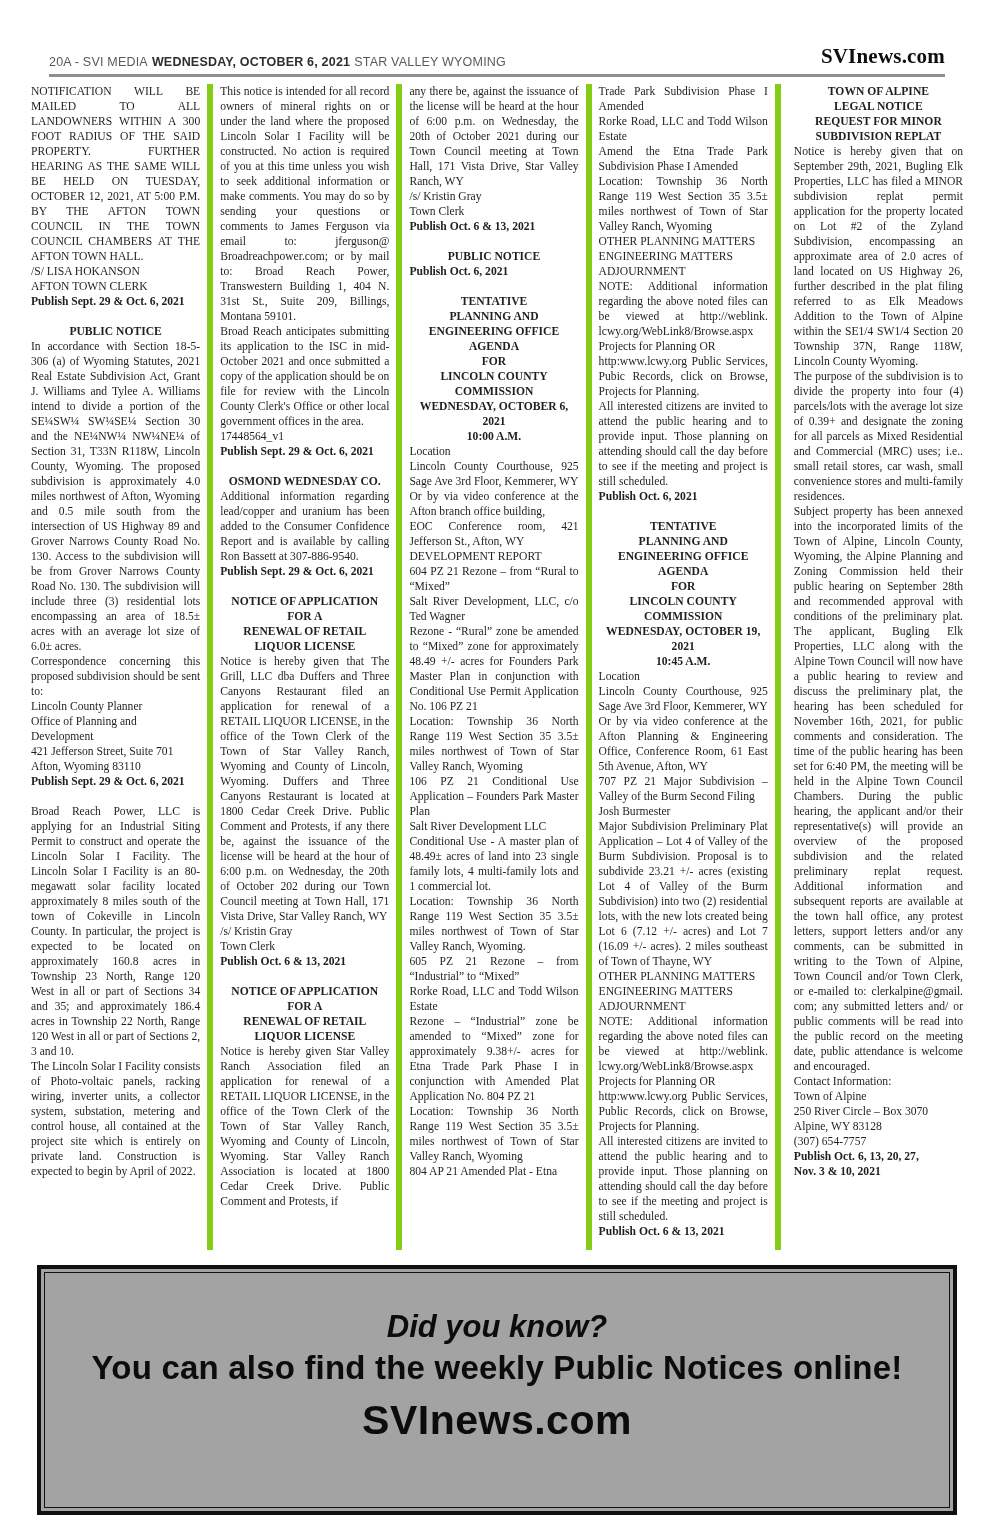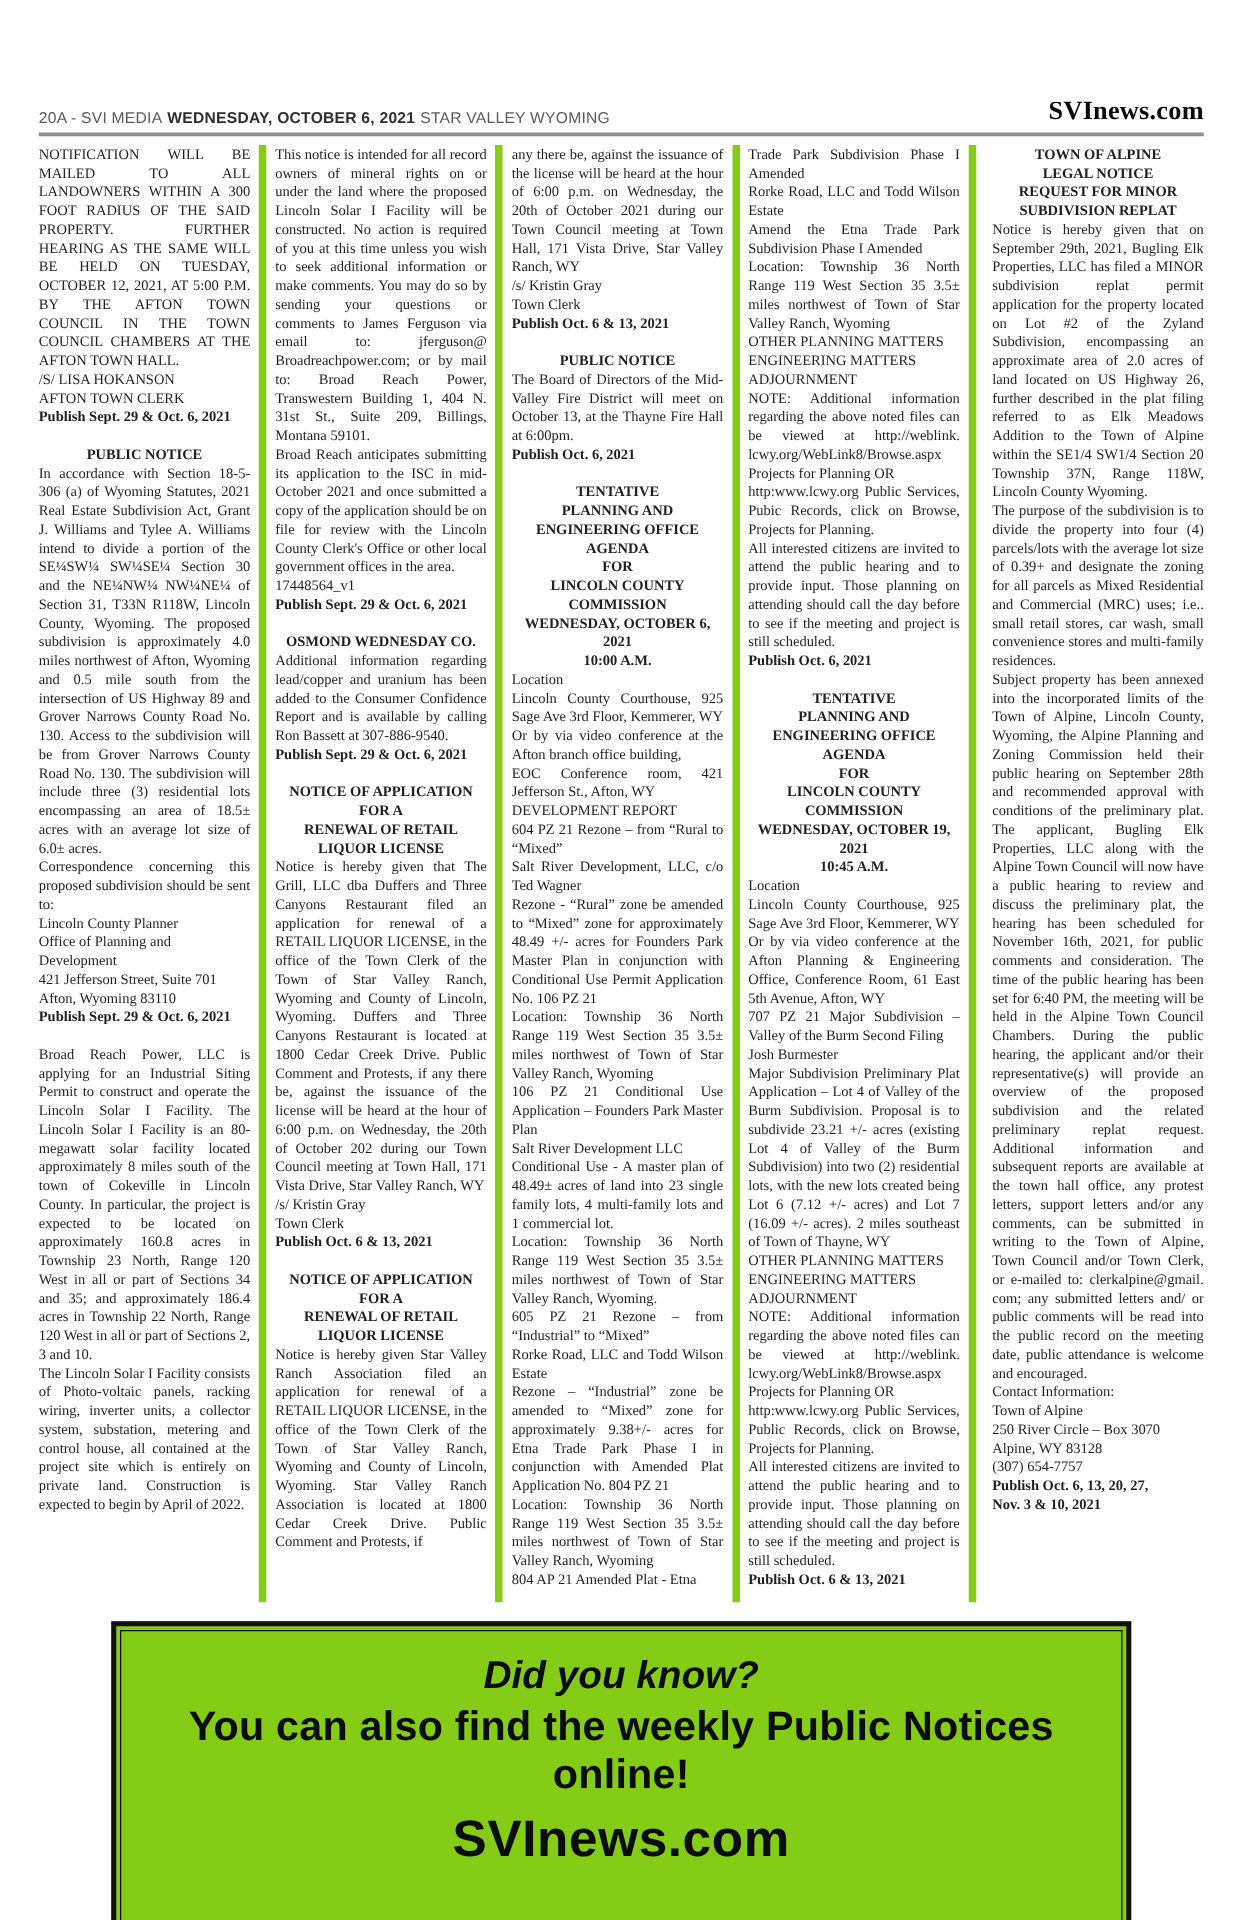--- a/index.html
+++ b/index.html
@@ -7,22 +7,22 @@
     position:relative;
     width:994px;height:1536px;
     background:#ffffff;
     overflow:hidden;
     font-family:"Liberation Serif", serif;
     color:#1f1f1f;
     box-sizing:border-box;
   }
   
   header.mh{
-    margin:0 31px;
-    padding:76px 0 5px 0;
+    margin:0 49px;
+    padding:44px 0 5px 0;
     border-bottom:3px solid #8f8f8f;
     display:flex;
     justify-content:space-between;
     align-items:flex-end;
   }
   .mh-left{
     font-family:"Liberation Sans", sans-serif;
     font-size:12.5px;
     color:#5a5a5a;
     letter-spacing:.2px;
@@ -68,25 +68,25 @@
   .blk.pub{
     font-weight:700;
     text-align:left;
     margin-bottom:15px;
     padding-right:1px;
   }
   .col .blk:first-child{margin-top:0;}
   
   .promo-outer{
     margin:15px auto 16px auto;
-    width:816px;
+    width:920px;
     height:250px;
     border:4px solid #101010;
     box-sizing:border-box;
-    background:#84cc16;
+    background:#a3a3a3;
   }
   .promo-inner{
     border:1px solid #101010;
     margin:3px;
     height:calc(100% - 6px);
     box-sizing:border-box;
     display:flex;
     flex-direction:column;
     align-items:center;
     justify-content:center;
@@ -148,21 +148,20 @@
 RENEWAL OF RETAIL
 LIQUOR LICENSE</div>
         <div class="blk p">Notice is hereby given Star Valley Ranch Association filed an application for renewal of a RETAIL LIQUOR LICENSE, in the office of the Town Clerk of the Town of Star Valley Ranch, Wyoming and County of Lincoln, Wyoming. Star Valley Ranch Association is located at 1800 Cedar Creek Drive. Public Comment and Protests, if</div>
       </section>
     <section class="col">
         <div class="blk p">any there be, against the issuance of the license will be heard at the hour of 6:00 p.m. on Wednesday, the 20th of October 2021 during our Town Council meeting at Town Hall, 171 Vista Drive, Star Valley Ranch, WY</div>
         <div class="blk l">/s/ Kristin Gray
 Town Clerk</div>
         <div class="blk pub">Publish Oct. 6 &amp; 13, 2021</div>
         <div class="blk h">PUBLIC NOTICE</div>
-        <div class="blk p">The Board of Directors of the Mid-Valley Fire District will meet on October 13, at the Thayne Fire Hall at 6:00pm.</div>
         <div class="blk pub">Publish Oct. 6, 2021</div>
         <div class="blk h">TENTATIVE
 PLANNING AND
 ENGINEERING OFFICE
 AGENDA
 FOR
 LINCOLN COUNTY
 COMMISSION
 WEDNESDAY, OCTOBER 6,
 2021

